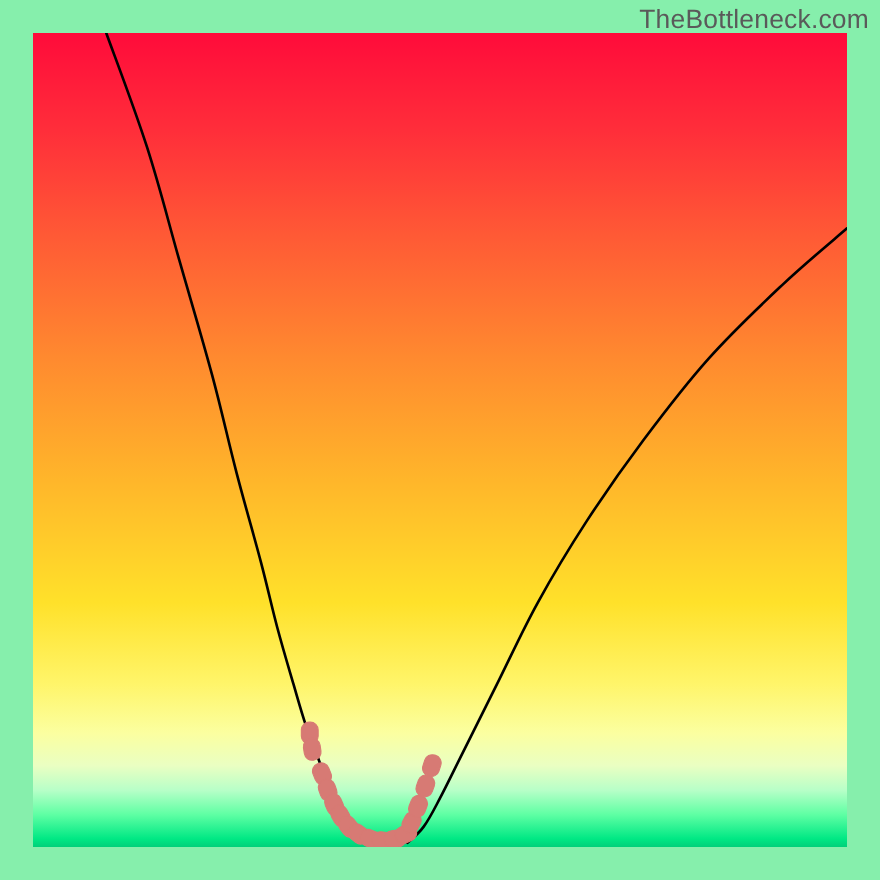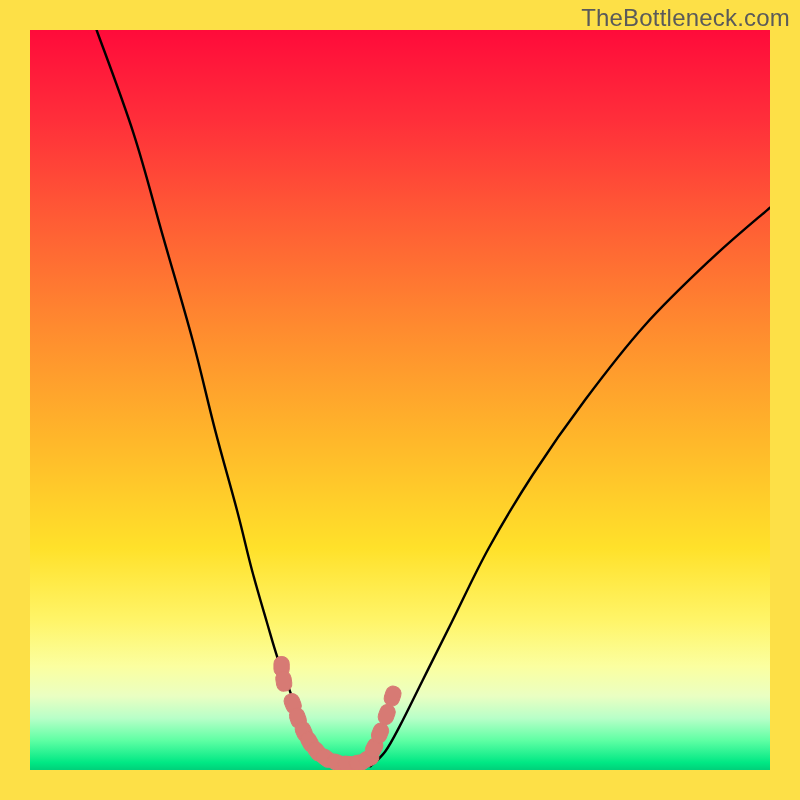--- a/index.html
+++ b/index.html
@@ -10,21 +10,21 @@
     overflow: hidden;
     background: #000;
     font-family: Arial, Helvetica, sans-serif;
   }
   .frame {
     position: absolute;
     left: 0;
     top: 0;
     width: 800px;
     height: 800px;
-    background: #fde047;
+    background: #86efac;
   }
   .plot-area {
     position: absolute;
     left: 30px;
     top: 30px;
     width: 740px;
     height: 740px;
     background: linear-gradient(to bottom,
       #ff0b3a 0%,
       #ff2e3a 12%,

